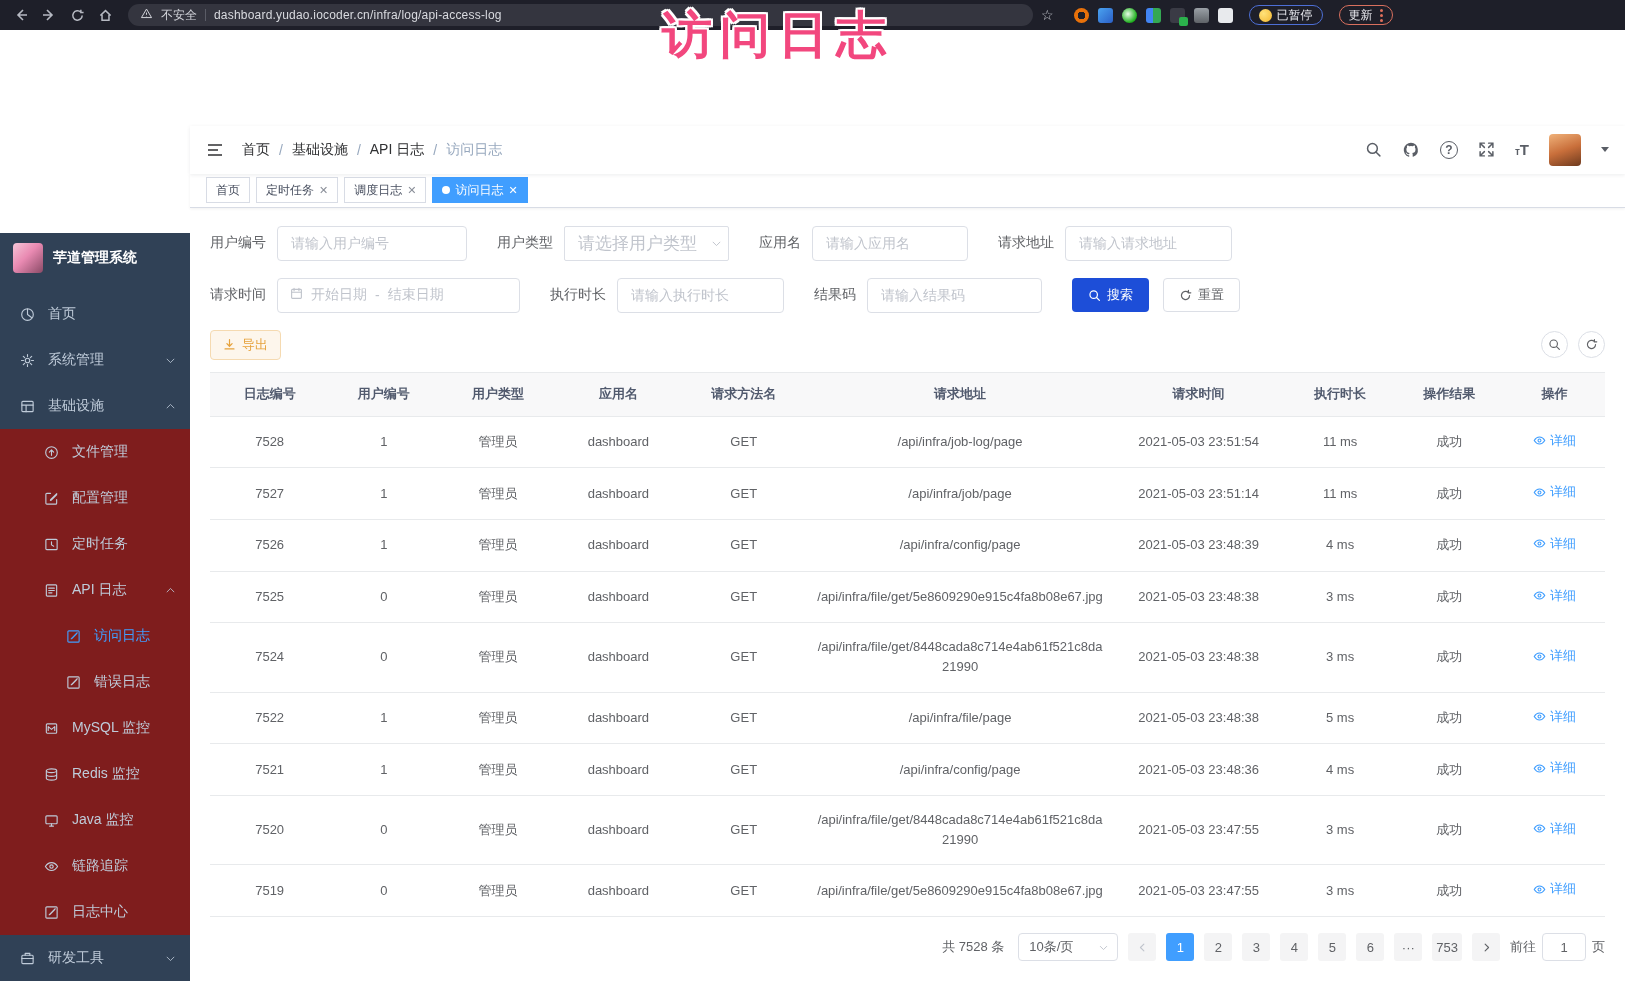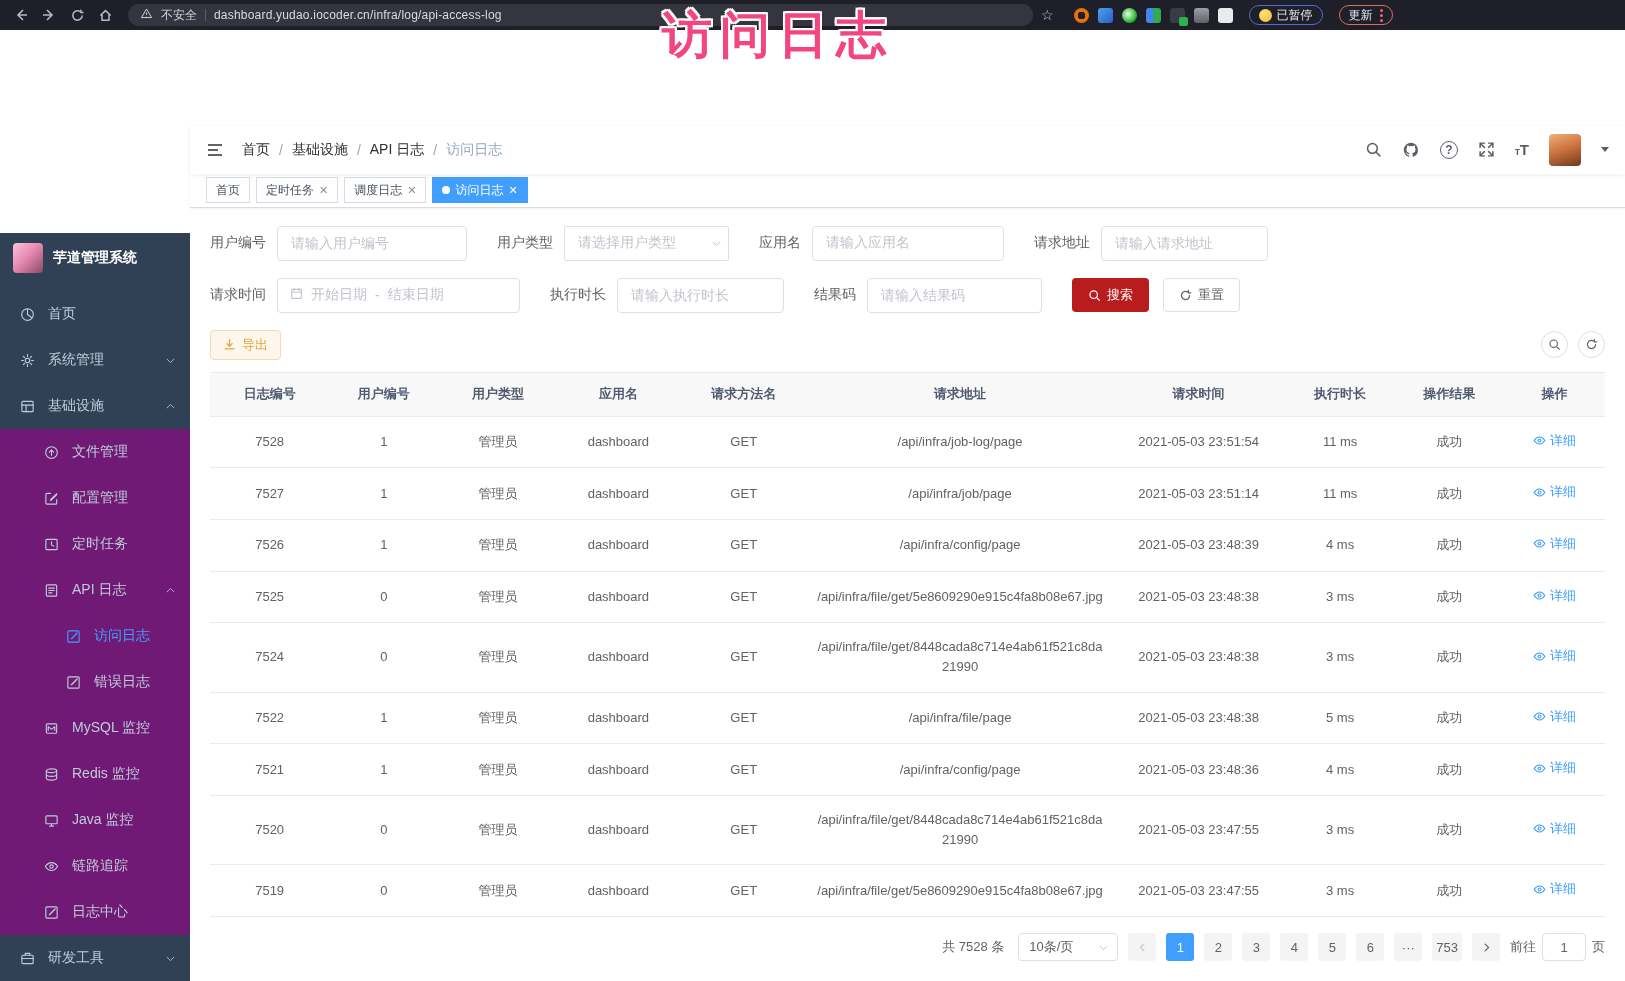--- a/index.html
+++ b/index.html
@@ -32,21 +32,21 @@
 .sidebar { width:190px; flex-shrink:0; background:#304156; color:#bfcbd9; font-size:14px; display:flex; flex-direction:column; }
 .logo-row { height:50px; display:flex; align-items:center; gap:10px; padding:0 13px; flex-shrink:0; }
 .logo-img { width:30px; height:30px; border-radius:4px; background:linear-gradient(135deg,#f6c6d8 0%,#e98ab2 45%,#8a4a66 100%); flex-shrink:0; }
 .logo-title { color:#fff; font-weight:bold; font-size:14px; white-space:nowrap; }
 .menu { flex:1; overflow:hidden; padding-top:8px; }
 .m-item { height:46px; display:flex; align-items:center; gap:13px; padding-left:20px; padding-right:14px; cursor:pointer; }
 .m-item .lbl { flex:1; white-space:nowrap; }
 .m-item .i { display:flex; align-items:center; }
 .m-item .i svg, .arrow svg { stroke:currentColor; fill:none; stroke-width:1.2; stroke-linecap:round; stroke-linejoin:round; }
 .arrow { color:#bfcbd9; display:flex; }
-.submenu { background:#701a75; }
+.submenu { background:#7f1d1d; }
 .submenu .m-item { padding-left:44px; }
 .submenu .m-item.deep { padding-left:66px; }
 .m-item.active { color:#409eff; }
 
 
 .main { flex:1; min-width:0; display:flex; flex-direction:column; background:#fff; }
 .navbar { height:48px; display:flex; align-items:center; padding:0 16px; box-shadow:0 1px 4px rgba(0,21,41,.08); position:relative; z-index:3; background:#fff; }
 .hamburger { display:flex; color:#303133; cursor:pointer; }
 .hamburger svg { stroke:#303133; stroke-width:1.6; }
 .breadcrumb { display:flex; align-items:center; margin-left:18px; font-size:14px; color:#303133; gap:9px; }
@@ -69,27 +69,27 @@
 .tag.active .x { color:#fff; }
 .tag .dot { width:8px; height:8px; border-radius:50%; background:#fff; }
 
 
 .content { flex:1; padding:18px 20px 0 20px; position:relative; }
 .f-row { display:flex; align-items:center; margin-bottom:17px; }
 .f-item { display:flex; align-items:center; margin-right:30px; }
 .f-label { font-size:14px; color:#606266; margin-right:11px; white-space:nowrap; }
 input.inp { height:35px; border:1px solid #dcdfe6; border-radius:4px; padding:0 13px; font-size:14px; color:#606266; outline:none; font-family:inherit; }
 input.inp::placeholder { color:#c0c4cc; }
-.sel { height:35px; border:1px solid #dcdfe6; border-radius:2px; padding:0 6px 0 13px; font-size:14px; color:#c0c4cc; display:flex; align-items:center; justify-content:space-between; cursor:pointer; }
+.sel { height:35px; border:1px solid #dcdfe6; border-radius:2px; padding:0 6px 0 13px; font-size:17px; color:#c0c4cc; display:flex; align-items:center; justify-content:space-between; cursor:pointer; }
 .sel .chev { display:flex; }
 .sel svg, .date-range svg { stroke:#c0c4cc; fill:none; stroke-width:1.4; stroke-linecap:round; stroke-linejoin:round; }
 .date-range { height:35px; border:1px solid #dcdfe6; border-radius:4px; display:flex; align-items:center; gap:8px; padding:4px 12px; font-size:14px; color:#c0c4cc; }
 .btn { height:34px; border-radius:4px; font-size:13px; display:inline-flex; align-items:center; gap:6px; padding:0 15px; cursor:pointer; border:1px solid transparent; font-family:inherit; }
 .btn svg { stroke:currentColor; fill:none; stroke-width:1.5; stroke-linecap:round; }
-.btn-primary { background:#b91c1c; color:#fff; }
+.btn-primary { background:#1d4ed8; color:#fff; }
 .btn-default { background:#fff; border-color:#dcdfe6; color:#606266; }
 .btn-warn { background:#fdf6ec; border-color:#f5dab1; color:#e6a23c; height:30px; padding:0 12px; }
 .toolbar-row { display:flex; align-items:center; margin-bottom:12px; }
 .toolbar-right { margin-left:auto; display:flex; gap:10px; }
 .circle-btn { width:27px; height:27px; border-radius:50%; border:1px solid #dcdfe6; background:#fff; display:flex; align-items:center; justify-content:center; color:#606266; cursor:pointer; }
 .circle-btn svg { stroke:#606266; fill:none; stroke-width:1.4; stroke-linecap:round; }
 
 
 table.grid { width:100%; border-collapse:collapse; font-size:13px; color:#606266; table-layout:fixed; }
 .grid th { background:#f8f8f9; color:#515a6e; font-weight:bold; height:44px; border-bottom:1px solid #e8eaec; border-top:1px solid #e8eaec; padding:6px 8px; text-align:center; }
@@ -412,21 +412,21 @@
             <span>请选择用户类型</span>
             <span class="chev">
                 <svg width="11" height="11" viewBox="0 0 16 16">
                   <path d="M3 6l5 5 5-5"></path>
                 </svg>
               </span>
           </div>
         </div>
         <div class="f-item">
           <span class="f-label">应用名</span>
-          <input class="inp" style="width: 192px; font-family: Liberation Mono, monospace;" placeholder="请输入应用名">
+          <input class="inp" style="width: 156px;" placeholder="请输入应用名">
         </div>
         <div class="f-item">
           <span class="f-label">请求地址</span>
           <input class="inp" style="width: 167px;" placeholder="请输入请求地址">
         </div>
       </div>
 
       <div class="f-row">
         <div class="f-item">
           <span class="f-label">请求时间</span>

